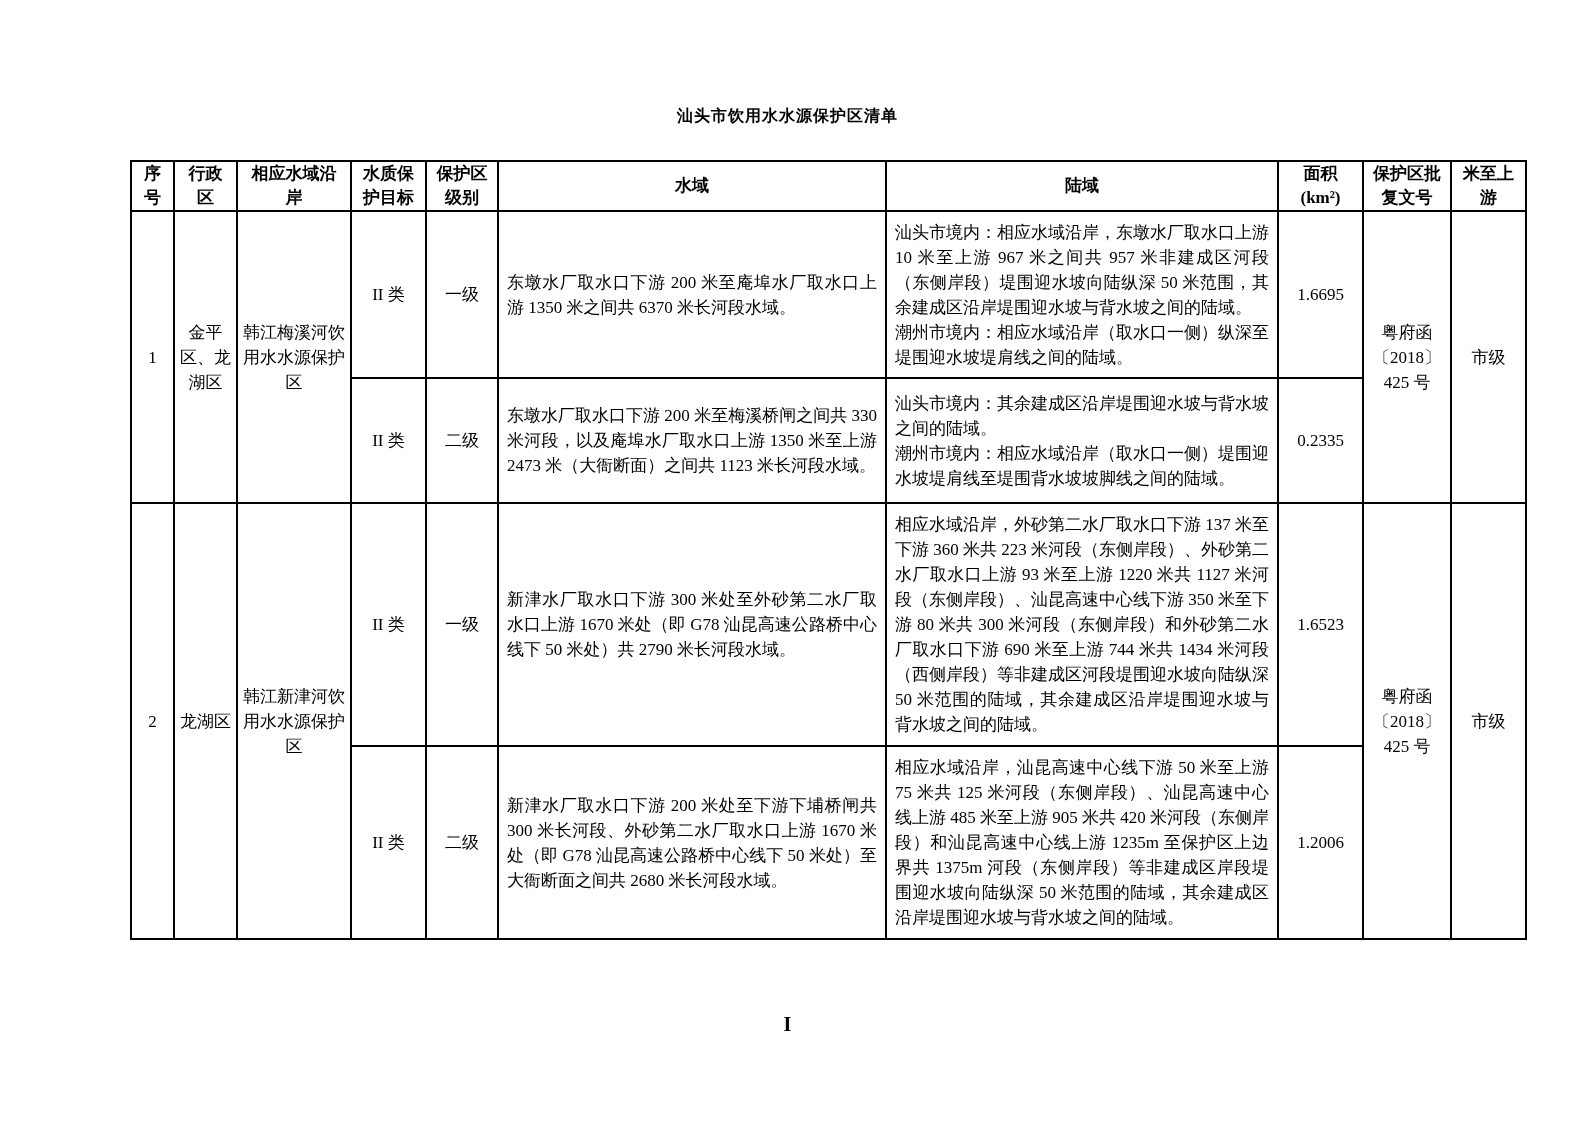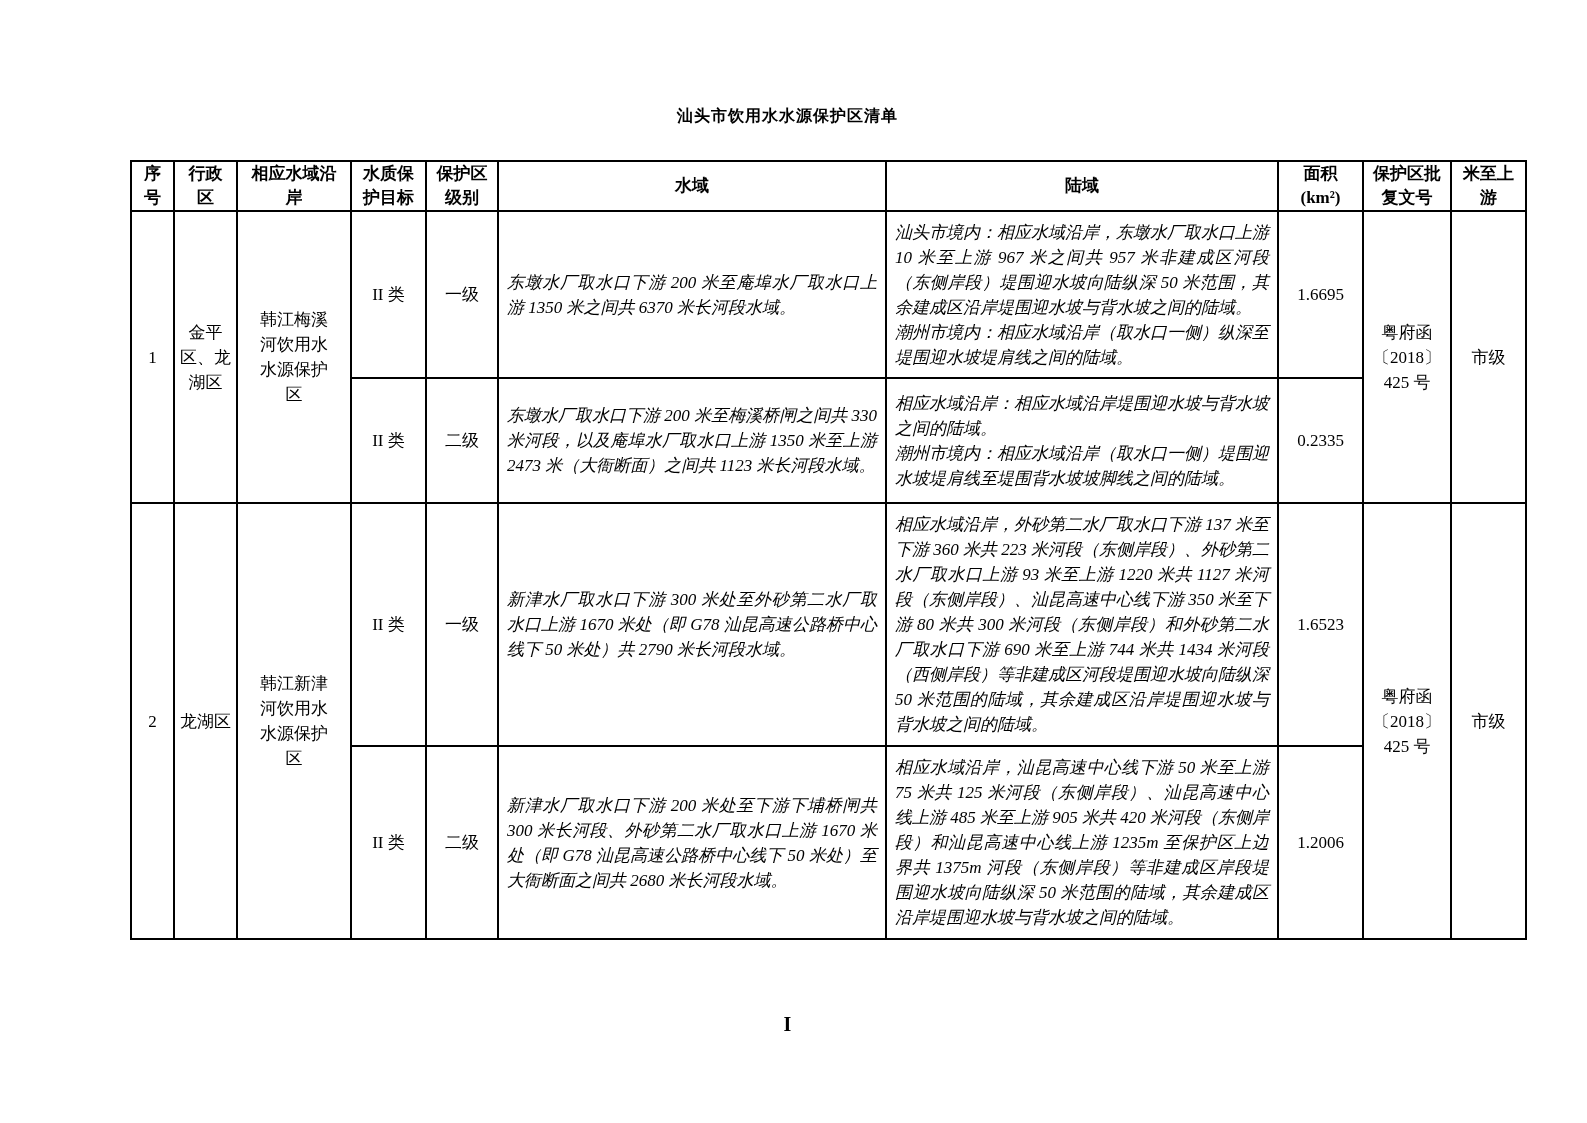--- a/index.html
+++ b/index.html
@@ -48,23 +48,22 @@
     vertical-align: middle;
     padding: 0 8px;
     line-height: 24px;
   }
   
   td.t {
     text-align: justify;
     vertical-align: middle;
     padding: 7px 8px;
     line-height: 25px;
-    font-style: italic;
   }
-  td.zn { padding: 0 16px; }
+  td.zn { padding: 0 4px; }
   tr.h-head { height: 50px; }
   tr.r1a { height: 167px; }
   tr.r1b { height: 125px; }
   tr.r2a { height: 243px; }
   tr.r2b { height: 193px; }
   .page-footer {
     position: absolute;
     top: 1013px;
     left: 90px;
     width: 1395px;
@@ -125,21 +124,21 @@
       <td class="c">1.6695</td>
       <td class="c" rowspan="2">粤府函〔2018〕425 号</td>
       <td class="c" rowspan="2">市级</td>
     </tr>
 
     <tr class="r1b">
       <td class="c">II 类</td>
       <td class="c">二级</td>
       <td class="t">东墩水厂取水口下游 200 米至梅溪桥闸之间共 330 米河段，以及庵埠水厂取水口上游 1350 米至上游 2473 米（大衙断面）之间共 1123 米长河段水域。</td>
       <td class="t">
-        <div>相应水域沿岸：相应水域沿岸堤围迎水坡与背水坡之间的陆域。</div>
+        <div>汕头市境内：其余建成区沿岸堤围迎水坡与背水坡之间的陆域。</div>
         <div>潮州市境内：相应水域沿岸（取水口一侧）堤围迎水坡堤肩线至堤围背水坡坡脚线之间的陆域。</div>
       </td>
       <td class="c">0.2335</td>
     </tr>
 
     <tr class="r2a">
       <td class="c" rowspan="2">2</td>
       <td class="c" rowspan="2">龙湖区</td>
       <td class="c zn" rowspan="2">韩江新津河饮用水水源保护区</td>
       <td class="c">II 类</td>

